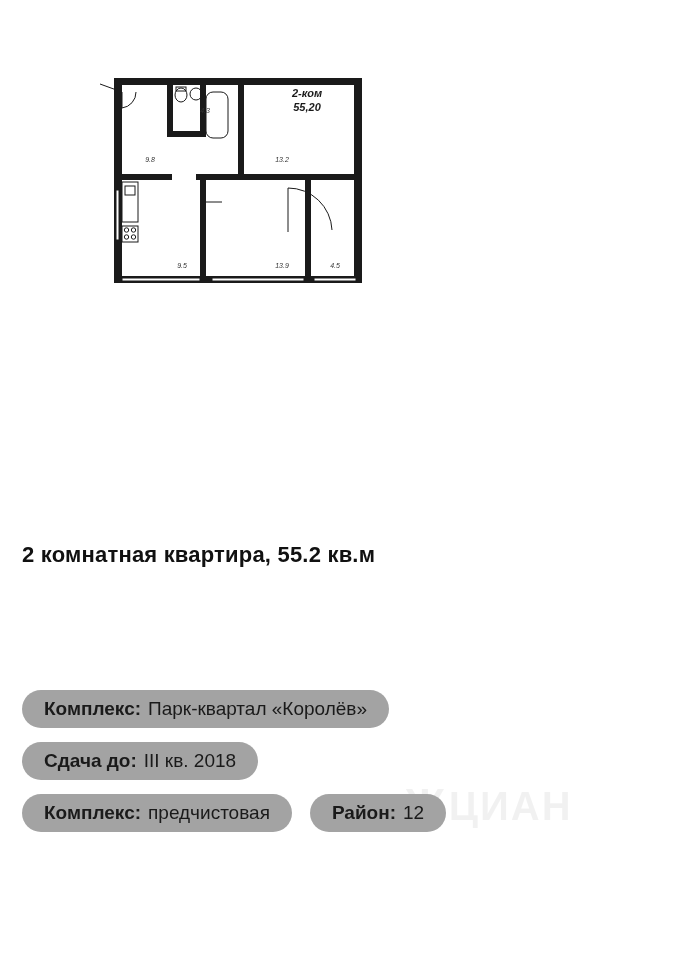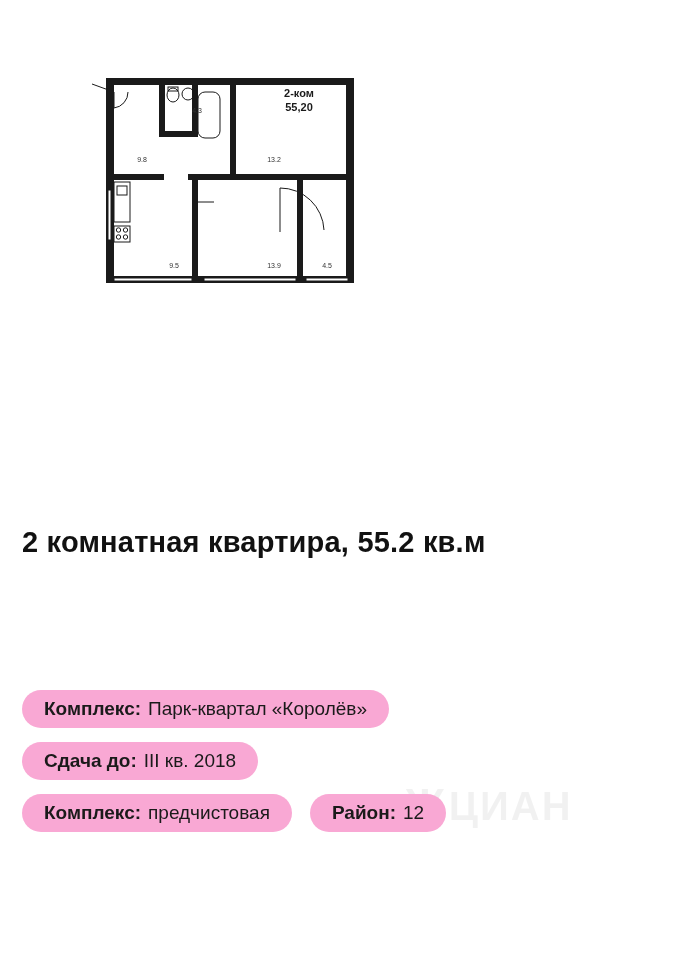--- a/index.html
+++ b/index.html
@@ -12,38 +12,39 @@
     background: #ffffff;
     font-family: "Liberation Sans", sans-serif;
     color: #1a1a1a;
     overflow: hidden;
     position: relative;
   }
 
   
   .plan-wrap {
     position: absolute;
-    left: 4px;
+    left: 12px;
     top: 0;
     width: 616px;
     height: 470px;
+    font-style: italic;
   }
   .plan-svg {
     position: absolute;
     left: 80px;
     top: 70px;
   }
 
   
   .title {
     position: absolute;
     left: 22px;
-    top: 526px;
+    top: 542px;
     width: 650px;
-    font-size: 29px;
+    font-size: 22px;
     font-weight: bold;
     letter-spacing: 0.2px;
     color: #111111;
     white-space: nowrap;
   }
 
   
   .info {
     position: absolute;
     left: 22px;
@@ -52,21 +53,21 @@
   }
   .info-row {
     display: flex;
     align-items: center;
     margin-bottom: 14px;
     height: 38px;
   }
   .chip {
     display: inline-flex;
     align-items: center;
-    background: #f9a8d4;
+    background: #a3a3a3;
     border-radius: 19px;
     height: 38px;
     padding: 0 22px;
     font-size: 19px;
     color: #1a1a1a;
     white-space: nowrap;
   }
   .chip .lbl {
     font-weight: bold;
     margin-right: 7px;

